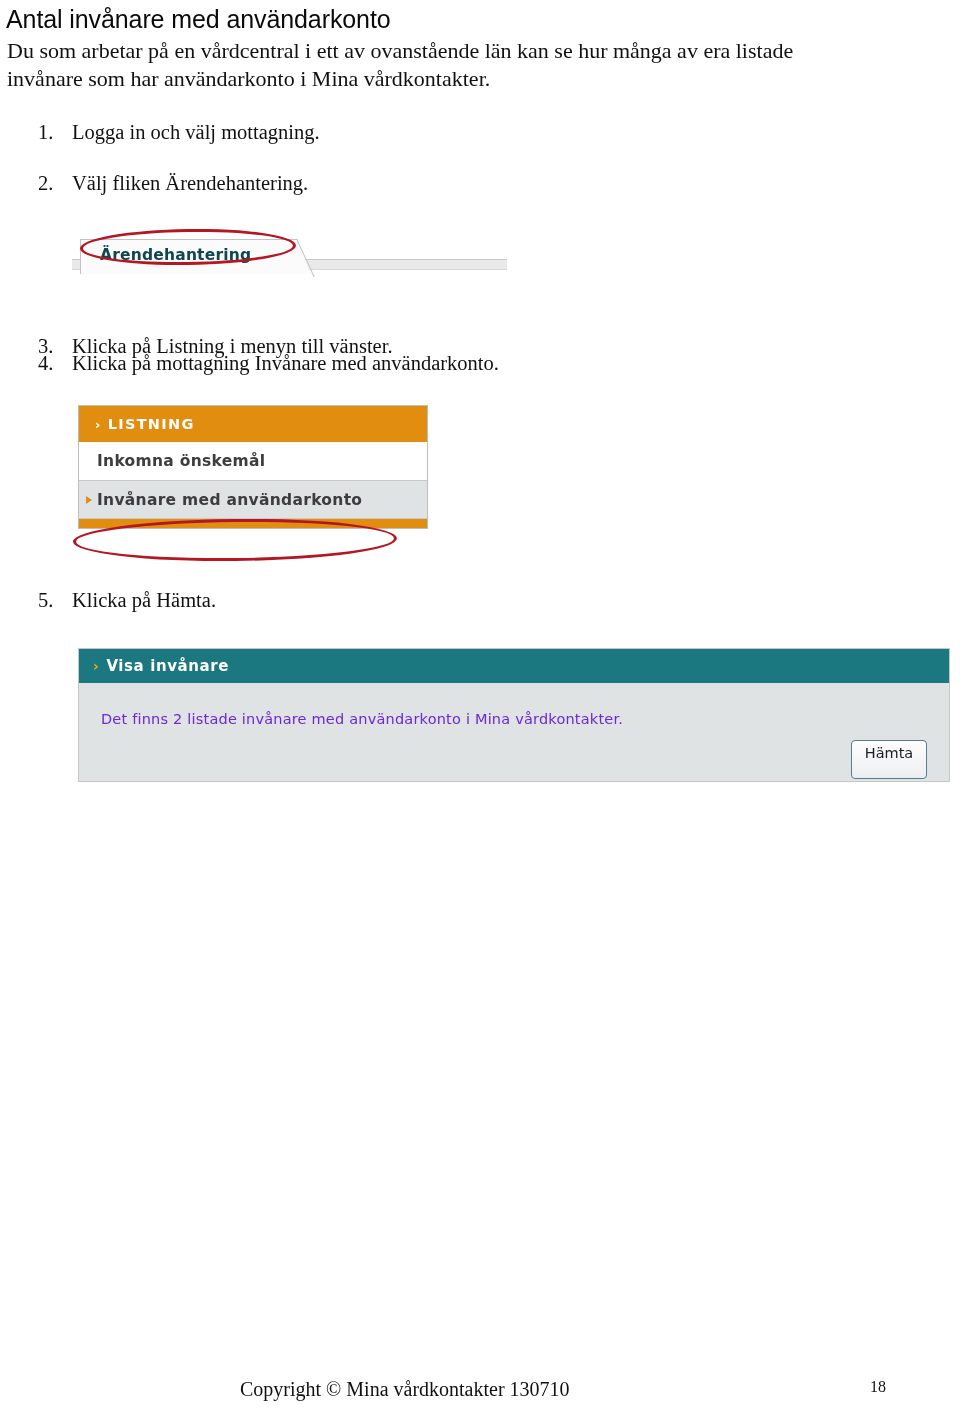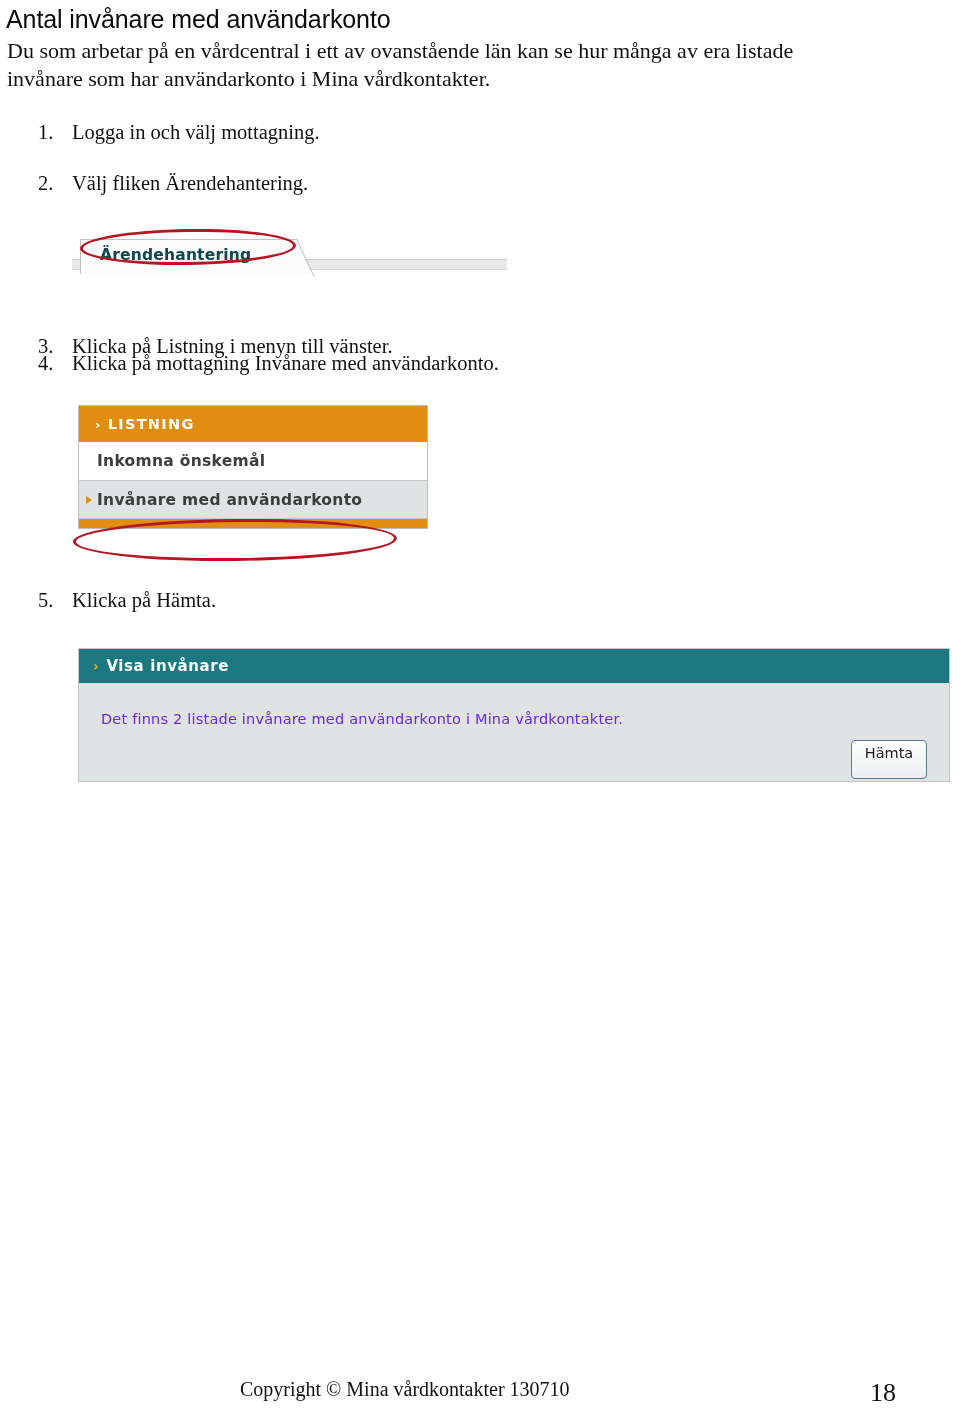--- a/index.html
+++ b/index.html
@@ -319,21 +319,21 @@
     left: 240px;
     top: 1378px;
     font-size: 20px;
     color: #111;
     white-space: nowrap;
   }
   .footer-page {
     position: absolute;
     left: 870px;
     top: 1378px;
-    font-size: 26px;
+    font-size: 16px;
     color: #111;
   }
 </style>
 </head>
 <body>
 
 <div class="page-title">Antal invånare med användarkonto</div>
 
 <div class="intro">
   <span>Du som arbetar på en vårdcentral i ett av ovanstående län kan se hur många av era listade</span>

